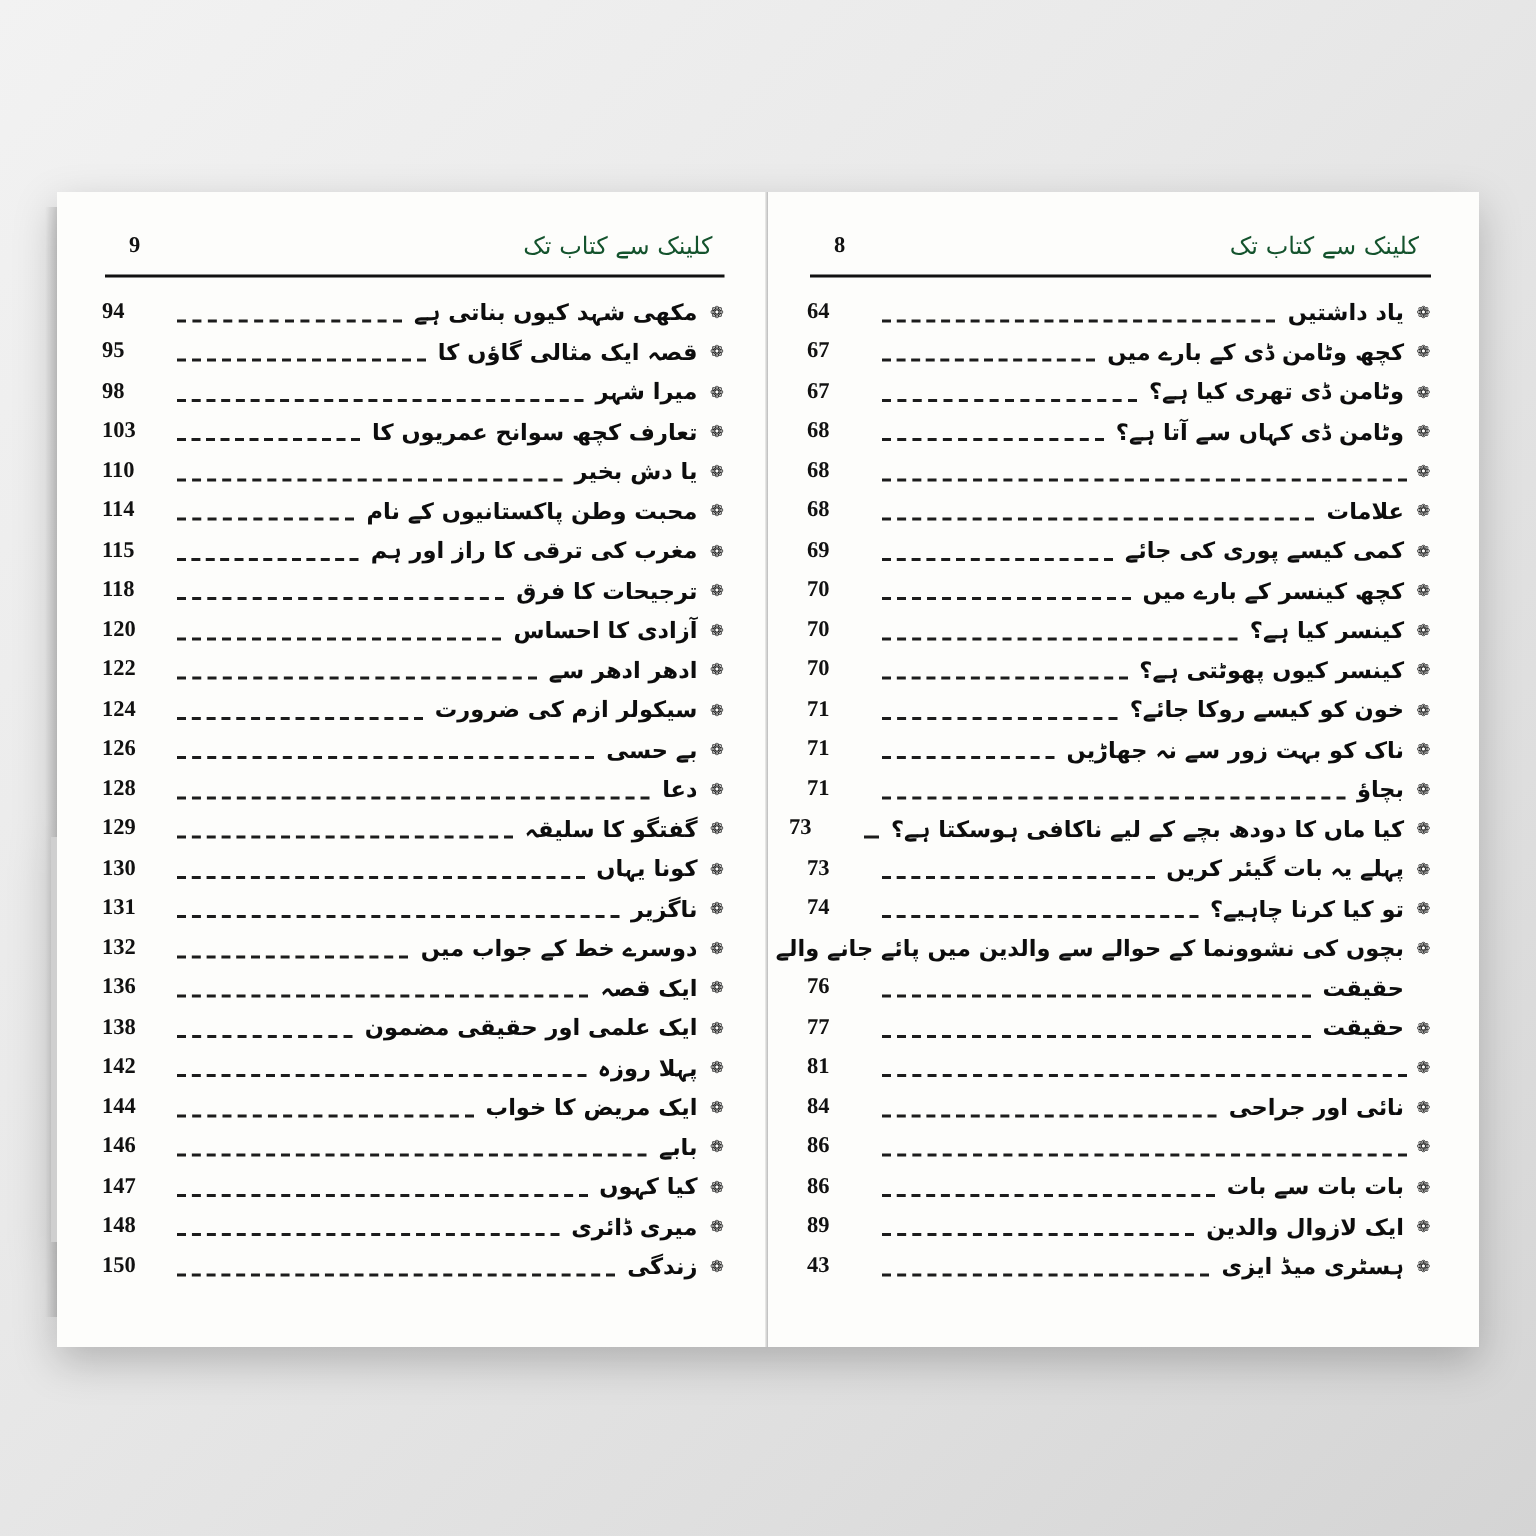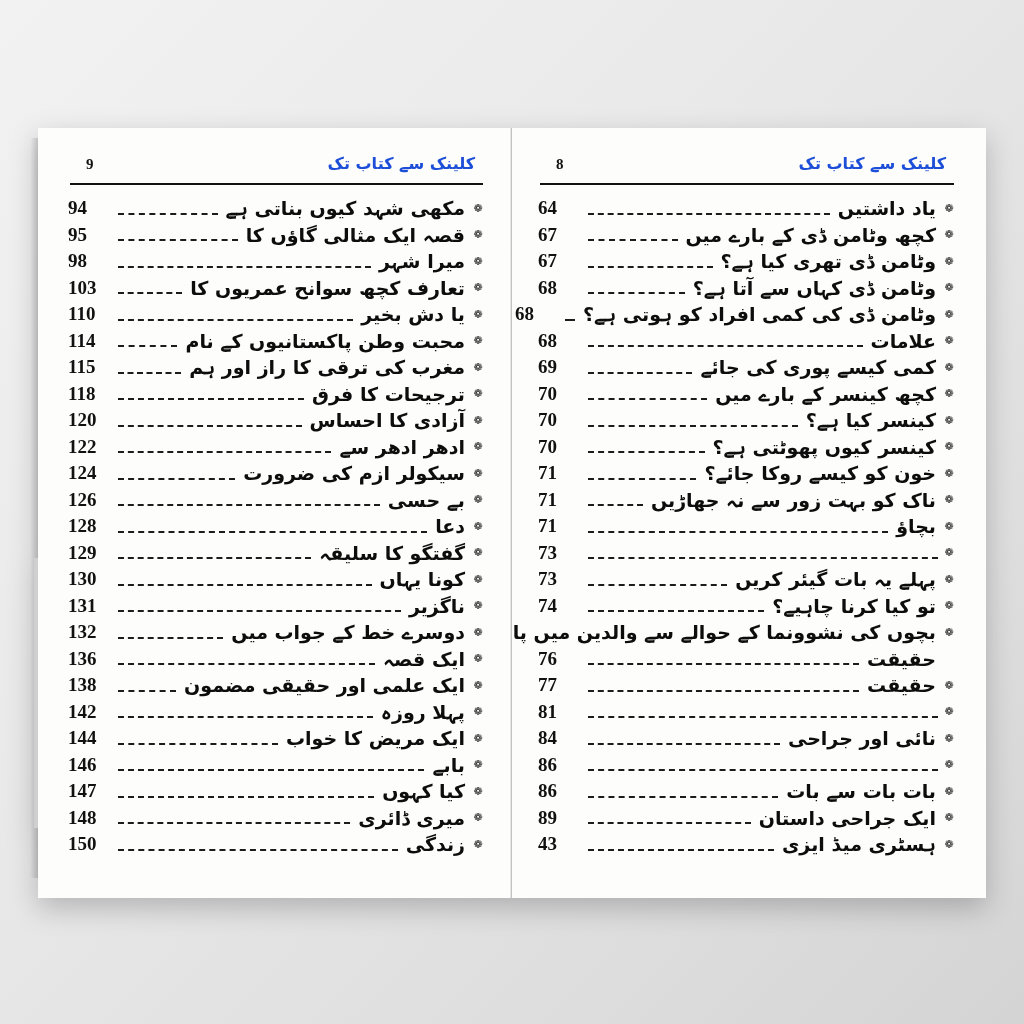--- a/index.html
+++ b/index.html
@@ -85,22 +85,22 @@
   }
   .folio {
     font-size: 15px;
     font-weight: 700;
     color: #111;
     font-family: "Liberation Serif", serif;
     padding-left: 18px;
   }
   .running-title {
     font-size: 16px;
-    font-weight: 700;
-    color: #1d4ed8;
+    font-weight: 400;
+    color: #14532d;
     direction: rtl;
     padding-right: 10px;
     letter-spacing: .5px;
   }
   .head-rule {
     height: 2px;
     background: #111;
     margin: 0 2px 10px 2px;
   }
 
@@ -119,21 +119,21 @@
   .flower {
     flex: 0 0 auto;
     font-size: 11px;
     color: #111;
     width: 14px;
     text-align: center;
     line-height: 1;
   }
   .entry {
     flex: 0 0 auto;
-    font-size: 19px;
+    font-size: 15px;
     color: #0d0d0d;
     direction: rtl;
     text-align: center;
     white-space: nowrap;
     font-weight: 600;
     padding-left: 4px;
     padding-right: 2px;
     font-family: "DejaVu Sans", sans-serif;
   }
   .entry.bold {
@@ -144,21 +144,21 @@
     border-bottom: 2px dashed #111;
     height: 11px;
     min-width: 10px;
     opacity: .95;
   }
   .pageno {
     flex: 0 0 auto;
     width: 40px;
     text-align: left;
     direction: ltr;
-    font-size: 19px;
+    font-size: 15px;
     font-weight: 700;
     color: #111;
     font-family: "Liberation Serif", serif;
     padding-right: 6px;
   }
   
   .toc-row.noflower .flower { visibility: hidden; }
 </style>
 </head>
 <body>
@@ -356,21 +356,20 @@
           <span class="pageno">67</span>
         </div>
         <div class="toc-row">
           <span class="flower">❁</span>
           <span class="entry">وٹامن ڈی کہاں سے آتا ہے؟</span>
           <span class="leader"></span>
           <span class="pageno">68</span>
         </div>
         <div class="toc-row">
           <span class="flower">❁</span>
-          <span class="entry">وٹامن ڈی کی کمی افراد کو ہوتی ہے؟</span>
           <span class="leader"></span>
           <span class="pageno">68</span>
         </div>
         <div class="toc-row">
           <span class="flower">❁</span>
           <span class="entry">علامات</span>
           <span class="leader"></span>
           <span class="pageno">68</span>
         </div>
         <div class="toc-row">
@@ -410,20 +409,21 @@
           <span class="pageno">71</span>
         </div>
         <div class="toc-row">
           <span class="flower">❁</span>
           <span class="entry">بچاؤ</span>
           <span class="leader"></span>
           <span class="pageno">71</span>
         </div>
         <div class="toc-row">
           <span class="flower">❁</span>
+          <span class="entry">کیا ماں کا دودھ بچے کے لیے ناکافی ہوسکتا ہے؟</span>
           <span class="leader"></span>
           <span class="pageno">73</span>
         </div>
         <div class="toc-row">
           <span class="flower">❁</span>
           <span class="entry">پہلے یہ بات گیئر کریں</span>
           <span class="leader"></span>
           <span class="pageno">73</span>
         </div>
         <div class="toc-row">
@@ -467,21 +467,21 @@
           <span class="pageno">86</span>
         </div>
         <div class="toc-row">
           <span class="flower">❁</span>
           <span class="entry">بات بات سے بات</span>
           <span class="leader"></span>
           <span class="pageno">86</span>
         </div>
         <div class="toc-row">
           <span class="flower">❁</span>
-          <span class="entry">ایک جراحی داستان</span>
+          <span class="entry">ایک لازوال والدین</span>
           <span class="leader"></span>
           <span class="pageno">89</span>
         </div>
         <div class="toc-row">
           <span class="flower">❁</span>
           <span class="entry">ہسٹری میڈ ایزی</span>
           <span class="leader"></span>
           <span class="pageno">43</span>
         </div>
       </div>

